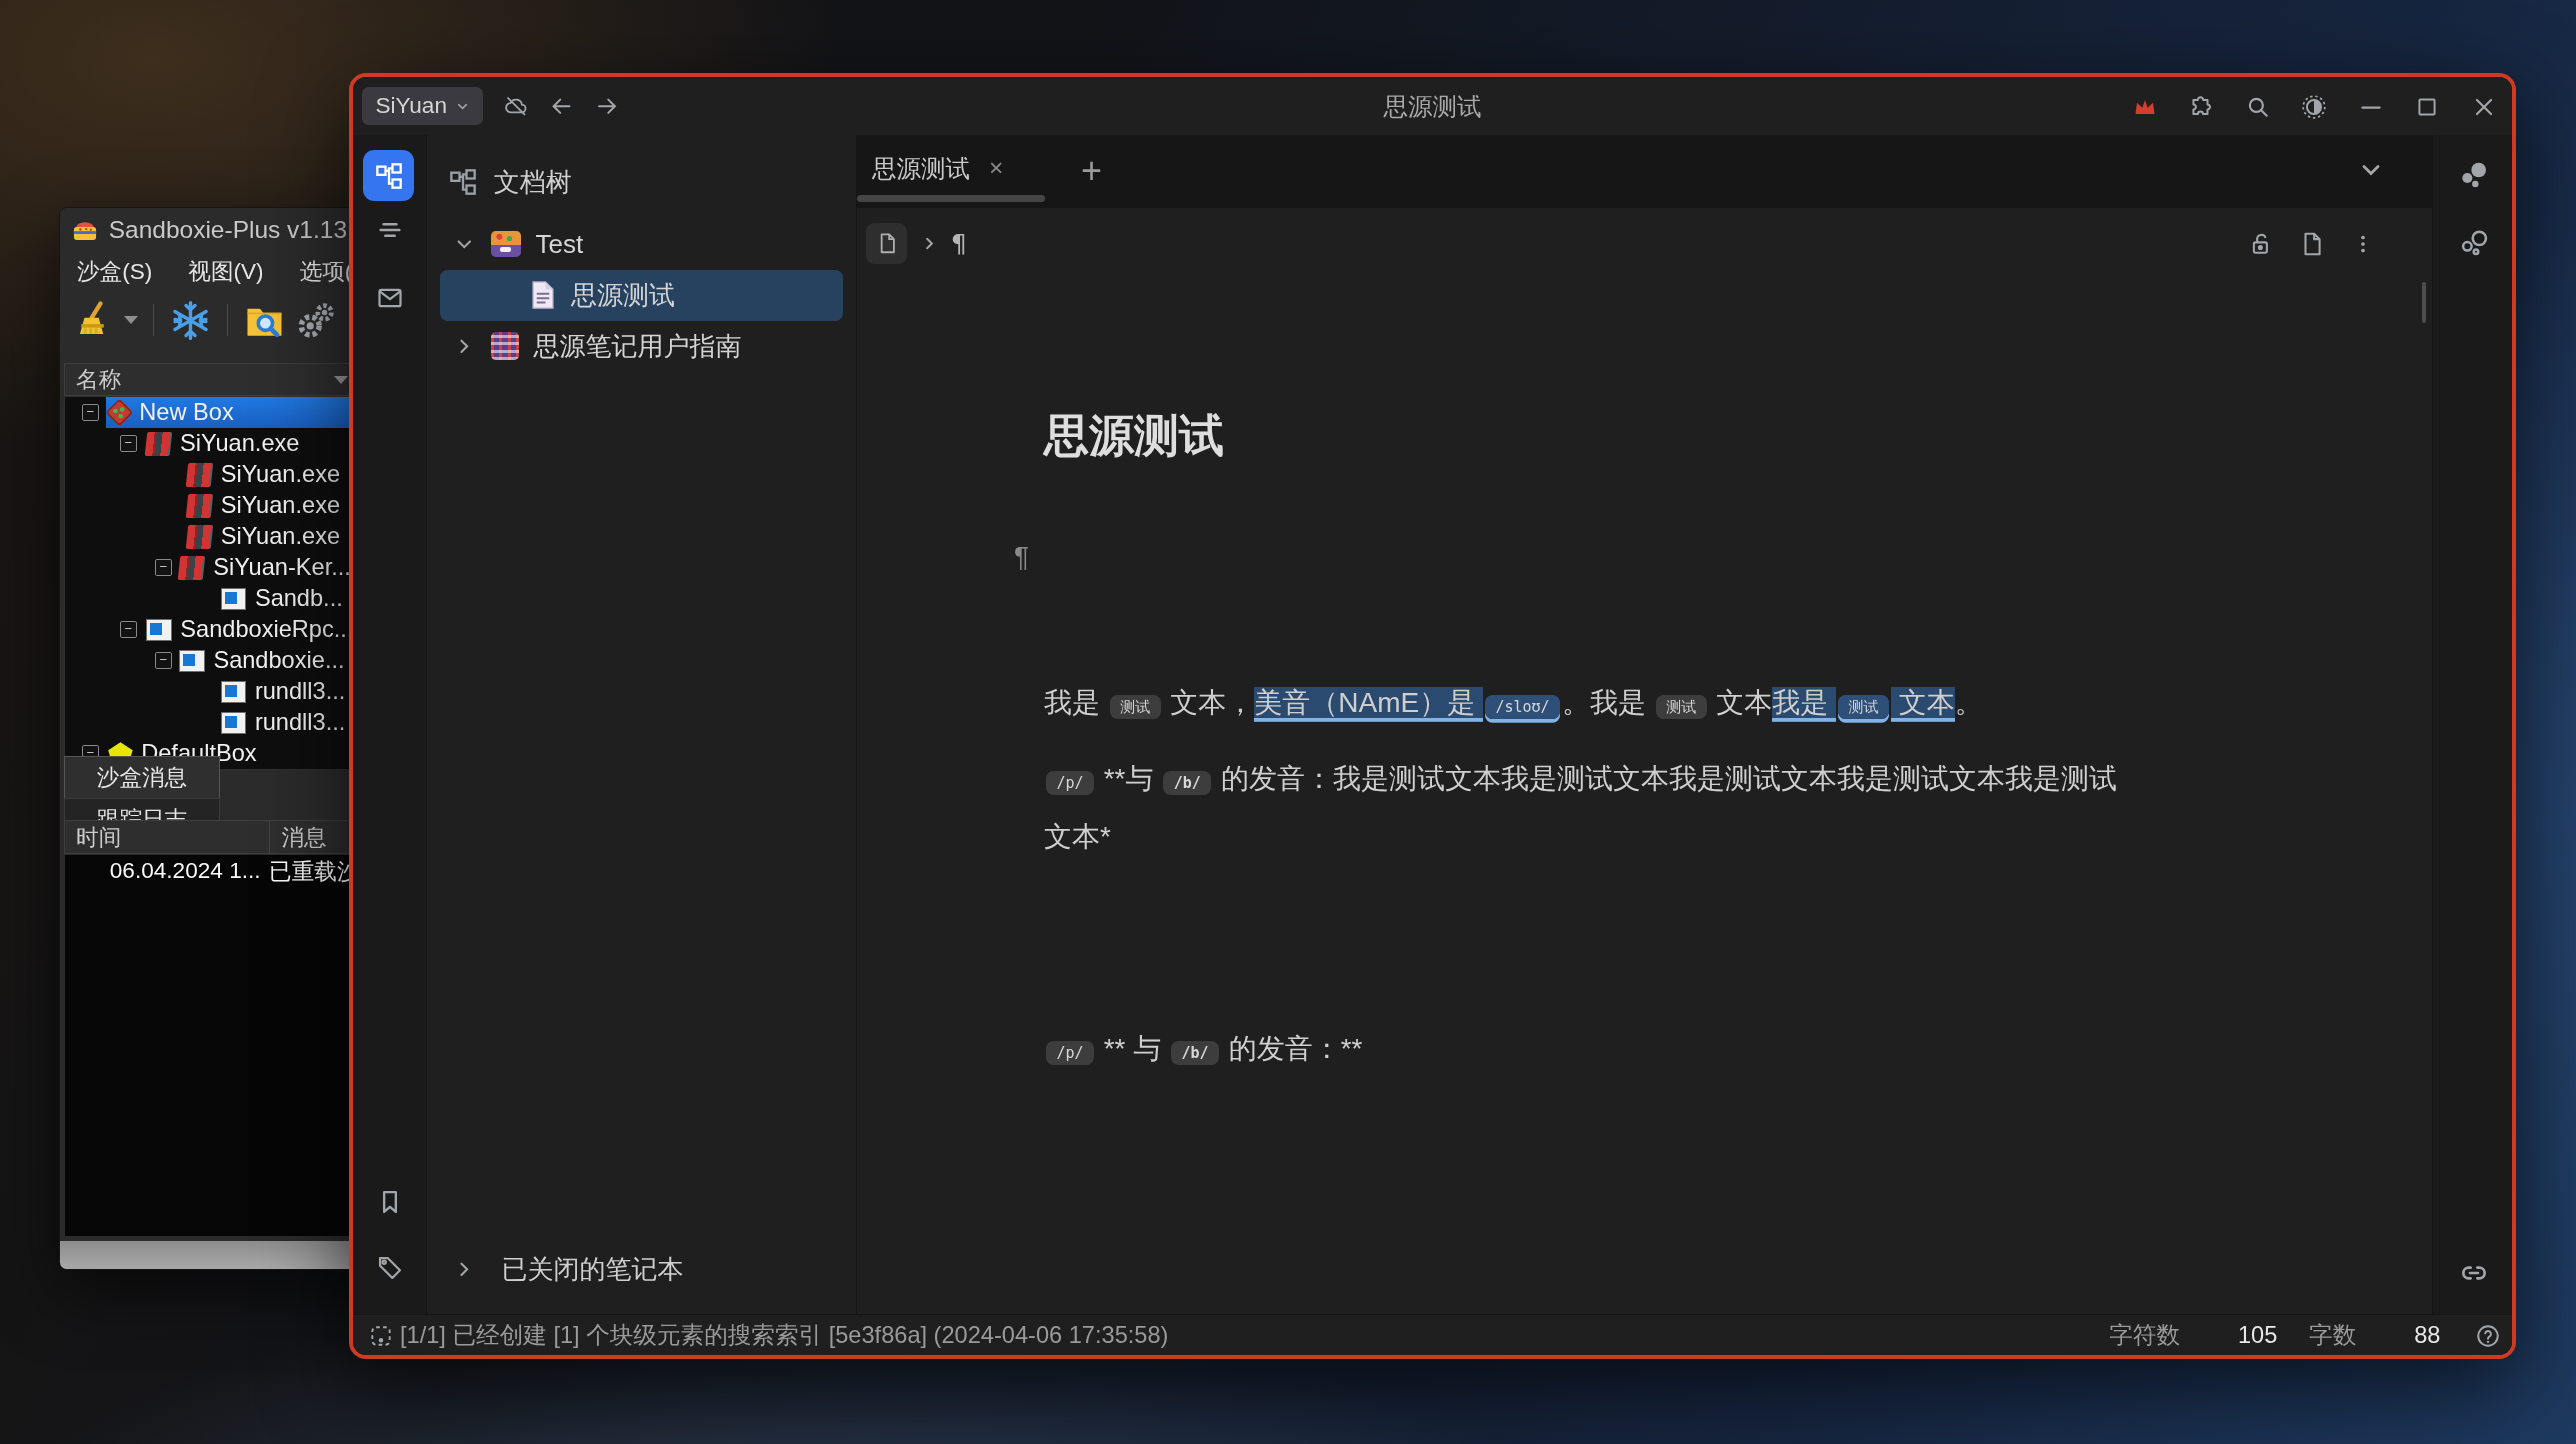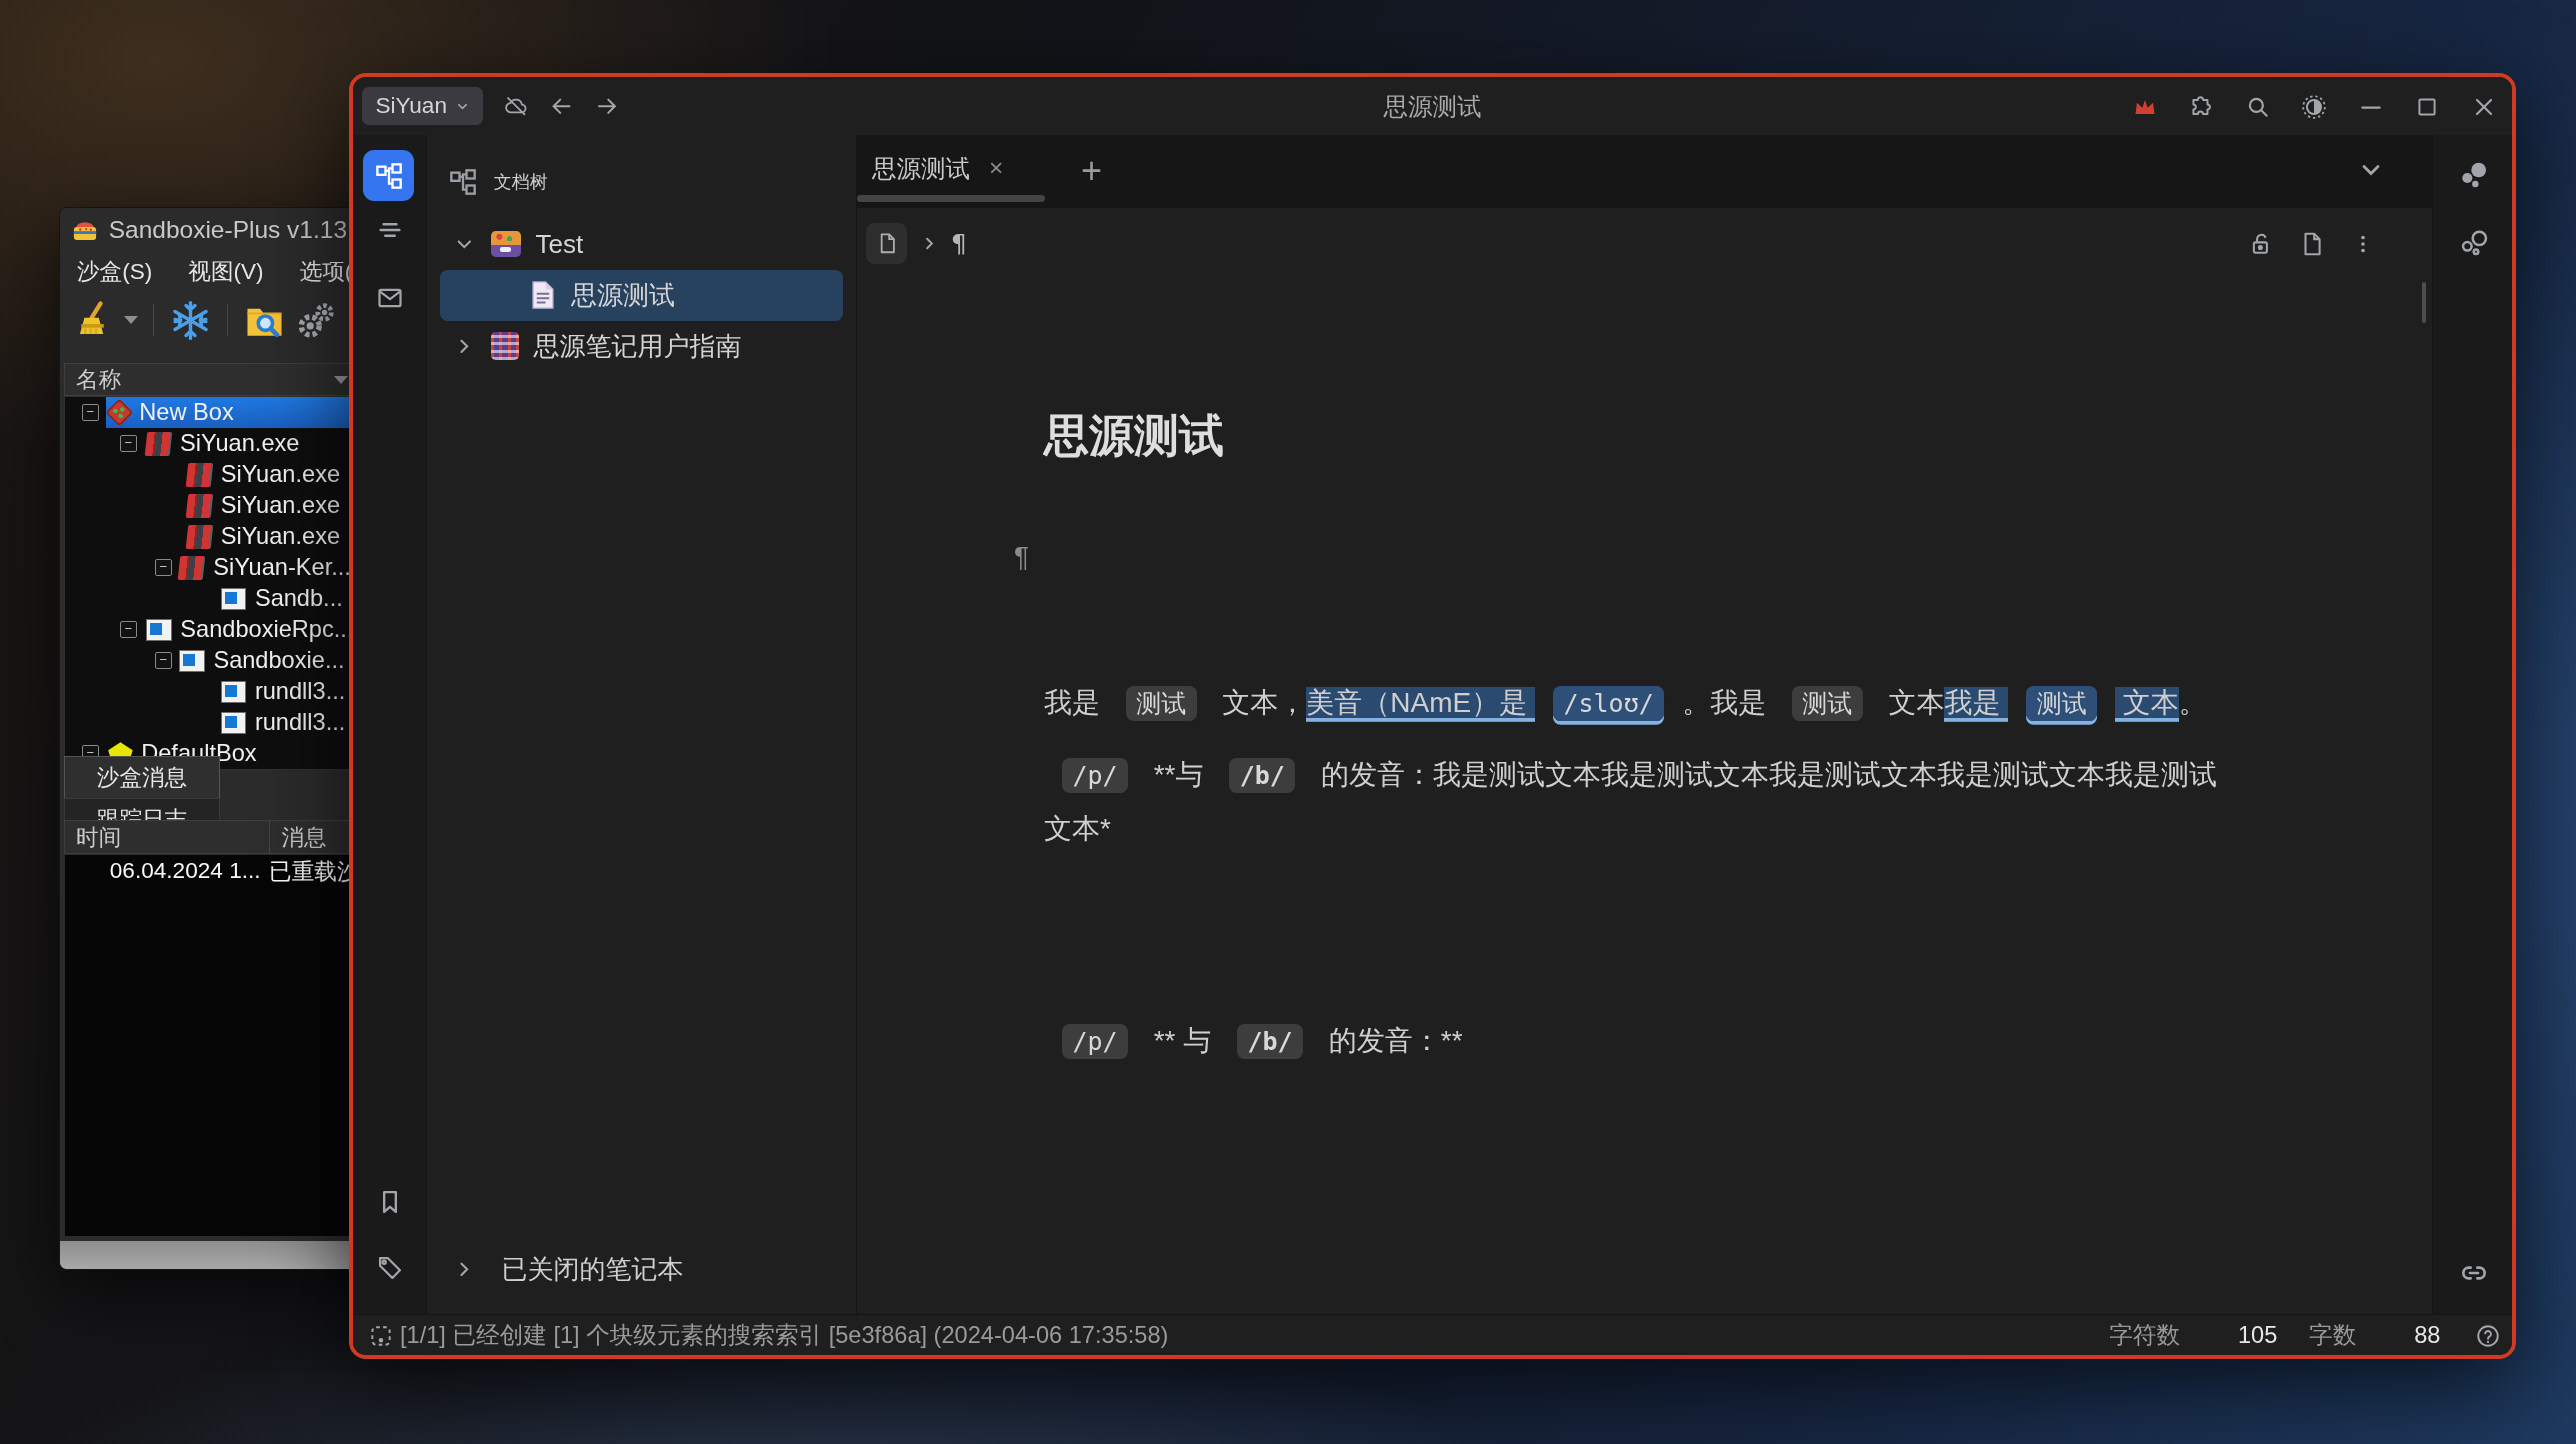--- a/index.html
+++ b/index.html
@@ -69,21 +69,21 @@
   .tb-ic{width:24.5px;height:24.5px;margin-left:21px;cursor:pointer;}
   .sy-wintitle{position:absolute;left:50%;transform:translateX(-50%);color:#a9a9a9;font-size:24.5px;}
   .tb-right{position:absolute;right:17px;top:0;height:58px;display:flex;align-items:center;gap:32px;}
   .tb-right .tb-ic{margin-left:0}
   .sy-main{position:absolute;left:0;top:58px;right:0;bottom:40px;display:flex;}
   .sy-dock-l{width:73px;background:#1a1a1a;border-right:0.9px solid #141414;position:relative;flex:none;}
   .dock-active{position:absolute;left:10.4px;top:15px;width:51px;height:51px;background:#3575f0;border-radius:11.3px;
     display:flex;align-items:center;justify-content:center;cursor:pointer;}
   .dock-ic{position:absolute;left:22.6px;cursor:pointer;}
   .sy-doctree{width:429px;background:#1f1f1f;border-right:0.9px solid #151515;position:relative;flex:none;}
-  .dt-header{display:flex;align-items:center;gap:17px;height:47px;margin:23.6px 0 13px 21.7px;color:#cfcfcf;font-size:18px;}
+  .dt-header{display:flex;align-items:center;gap:17px;height:47px;margin:23.6px 0 13px 21.7px;color:#cfcfcf;font-size:26px;}
   .dt-row{display:flex;align-items:center;height:51px;color:#d5d5d5;font-size:26px;gap:15px;cursor:pointer;}
   .dt-row .chev{margin-left:26px;flex:none}
   .dt-row.doc{background:#27425f;border-radius:7.5px;margin:0 13px;padding-left:90px;}
   .nb-icon{width:30px;height:26px;border-radius:4.7px;position:relative;flex:none;
     background:linear-gradient(#e8963c 0 52%,#6a4fa3 52% 100%);
     background-image:radial-gradient(circle at 28% 22%,#d9433a 2.8px,transparent 3.3px),
       radial-gradient(circle at 62% 30%,#2eae4c 2.4px,transparent 2.8px),
       linear-gradient(#e8963c 0 52%,#6a4fa3 52% 100%);}
   .nb-icon::after{content:'';position:absolute;left:9.4px;bottom:4.7px;width:11.3px;height:5.7px;background:#f3eef8;border-radius:1.9px;}
   .guide-icon{width:28px;height:28px;border-radius:4.7px;flex:none;background:#5b3e8e;
@@ -109,21 +109,21 @@
   .sy-scrollbar{position:absolute;right:5.7px;top:147px;width:4.7px;height:41px;background:#4e4e4e;border-radius:2.8px;}
   .sy-content{position:absolute;left:187px;top:143px;right:19px;bottom:0;width:1376px;}
   .doc-title{margin-top:129px;font-size:45px;line-height:57px;font-weight:700;color:#dedede;}
   .pline{font-size:28px;line-height:53px;color:#cfcfcf;}
   .p-empty{margin-top:66px;color:#8a8a8a;margin-left:-30px;}
   .p1{margin-top:93px;}
   .p2{margin-top:159px;}
   .p3{margin-top:18px;}
   .seg{white-space:pre-wrap;}
   .seg.code{font-family:"DejaVu Sans Mono","Liberation Mono",monospace;background:#3d3d3d;border-radius:7.5px;
-    padding:2.8px 10.4px;margin:0 18px;font-size:25px;color:#d8d8d8;}
+    padding:2.8px 10.4px;margin:0 2px;font-size:15px;color:#d8d8d8;}
   .seg.sel{background:#2b4a6f;box-shadow:0 3.8px 0 0 #82b3e6;}
   .seg.code.sel{background:#2e4f78;}
   .seg.b{font-weight:700;}
   .sy-dock-r{width:79px;background:#1a1a1a;border-left:0.9px solid #141414;position:relative;flex:none;}
   .dock-r-ic{position:absolute;left:24.5px;cursor:pointer;}
   .sy-status{position:absolute;left:0;right:0;bottom:0;height:40px;background:#1f1f1f;border-top:0.9px solid #141414;
     display:flex;align-items:center;color:#9a9a9a;font-size:23.6px;}
   .st-msg{margin-left:7.5px;white-space:nowrap;}
   .st-right{position:absolute;right:13px;display:flex;align-items:center;gap:13px;}
   .st-num{color:#e8e8e8;margin-left:45px;}

